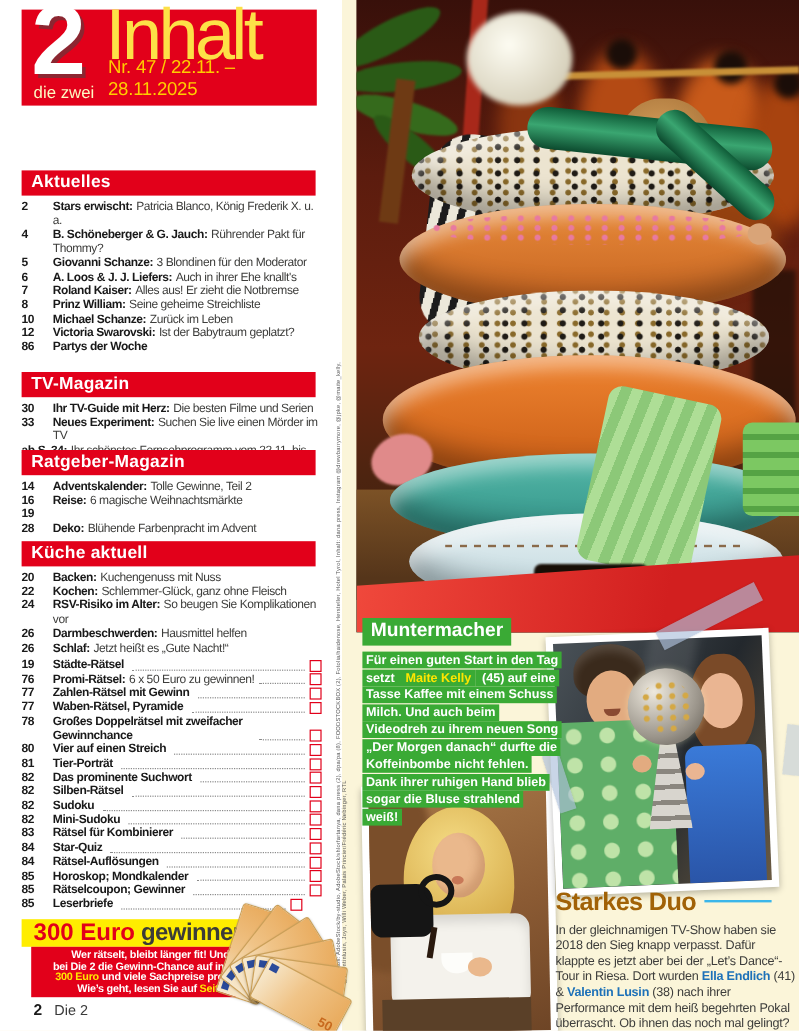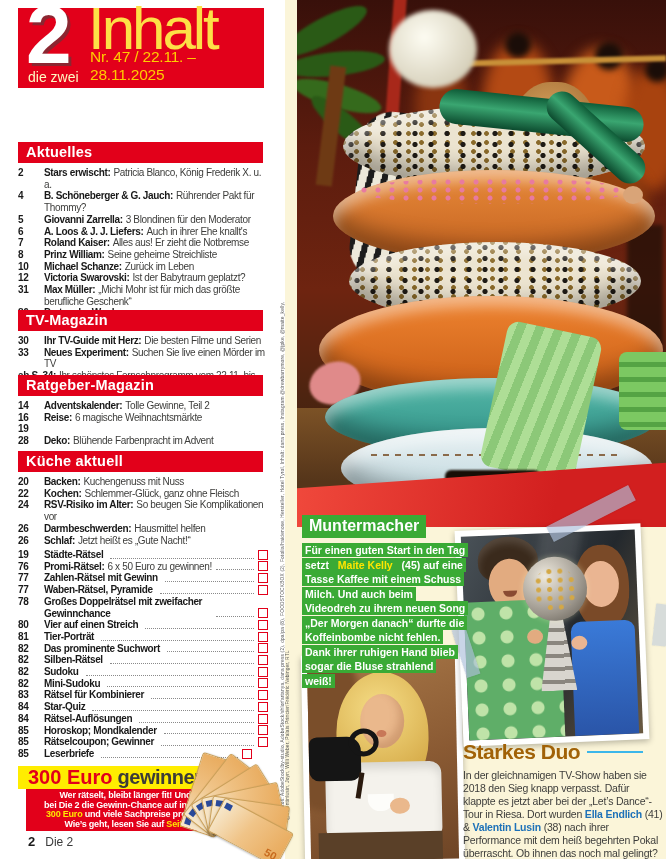--- a/index.html
+++ b/index.html
@@ -242,45 +242,41 @@
     <div class="row">
         <span class="pg">2</span>
         <span class="etext"><b>Stars erwischt:</b><span class="d">Patricia Blanco, König Frederik X. u. a.</span></span>
       </div>
     <div class="row">
         <span class="pg">4</span>
         <span class="etext"><b>B. Schöneberger &amp; G. Jauch:</b><span class="d">Rührender Pakt für Thommy?</span></span>
       </div>
     <div class="row">
         <span class="pg">5</span>
-        <span class="etext"><b>Giovanni Zarrella:</b><span class="d">3 Blondinen für den Moderator</span></span>
+        <span class="etext"><b>Giovanni Schanze:</b><span class="d">3 Blondinen für den Moderator</span></span>
       </div>
     <div class="row">
         <span class="pg">6</span>
         <span class="etext"><b>A. Loos &amp; J. J. Liefers:</b><span class="d">Auch in ihrer Ehe knallt's</span></span>
       </div>
     <div class="row">
         <span class="pg">7</span>
         <span class="etext"><b>Roland Kaiser:</b><span class="d">Alles aus! Er zieht die Notbremse</span></span>
       </div>
     <div class="row">
         <span class="pg">8</span>
         <span class="etext"><b>Prinz William:</b><span class="d">Seine geheime Streichliste</span></span>
       </div>
     <div class="row">
         <span class="pg">10</span>
         <span class="etext"><b>Michael Schanze:</b><span class="d">Zurück im Leben</span></span>
       </div>
     <div class="row">
         <span class="pg">12</span>
         <span class="etext"><b>Victoria Swarovski:</b><span class="d">Ist der Babytraum geplatzt?</span></span>
-      </div>
-    <div class="row">
-        <span class="pg">31</span>
-        <span class="etext"><b>Max Müller:</b><span class="d">„Michi Mohr ist für mich das größte berufliche Geschenk“</span></span>
       </div>
     <div class="row">
         <span class="pg">86</span>
         <span class="etext"><b>Partys der Woche</b><span class="d"></span></span>
       </div>
   </div>
 </div>
 
 <div class="section s1">
   <div class="bar">TV-Magazin</div>

